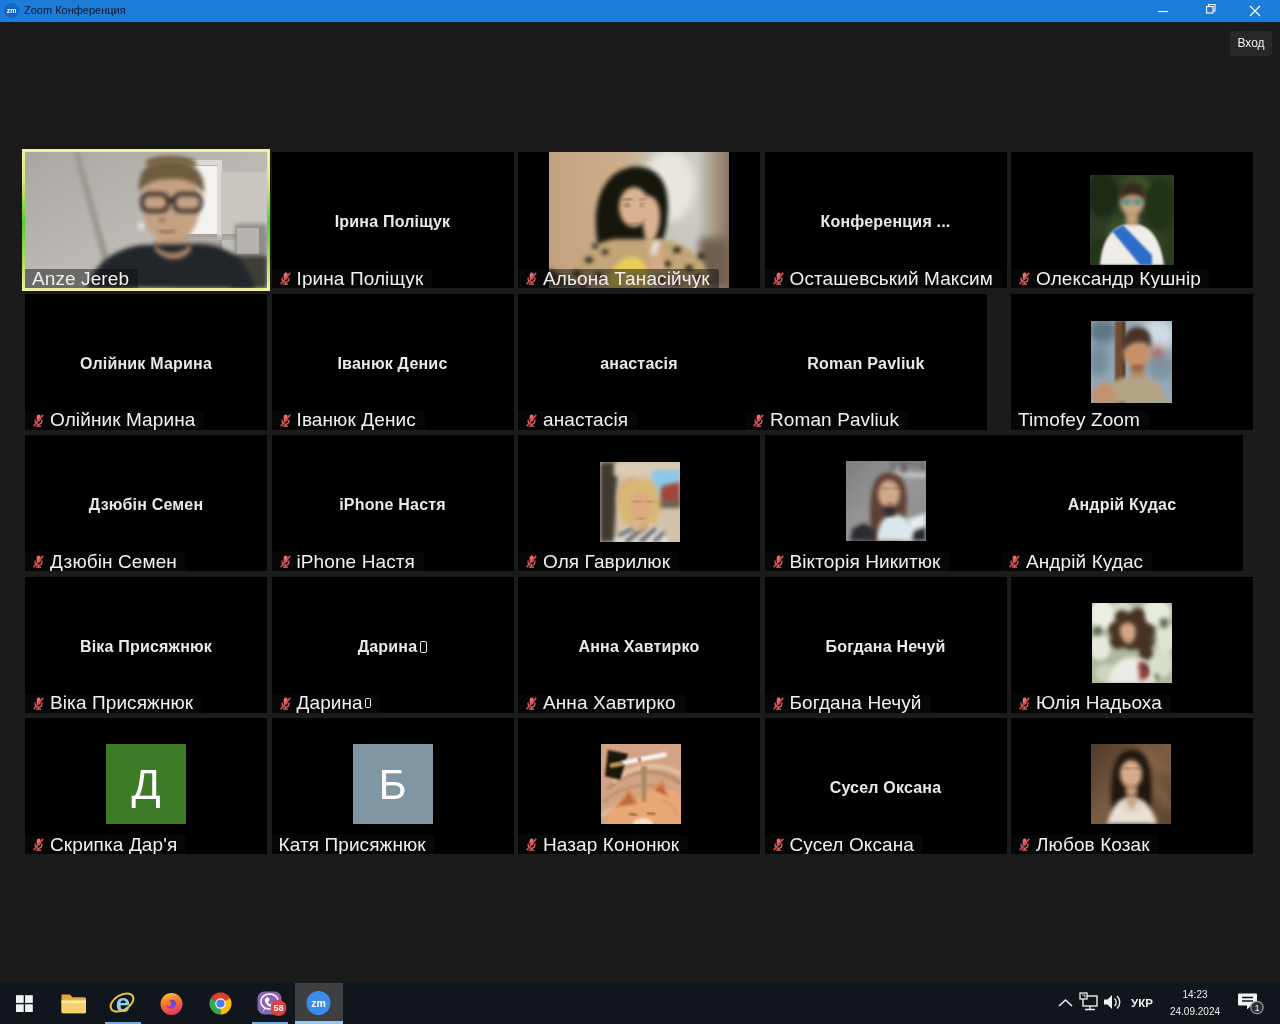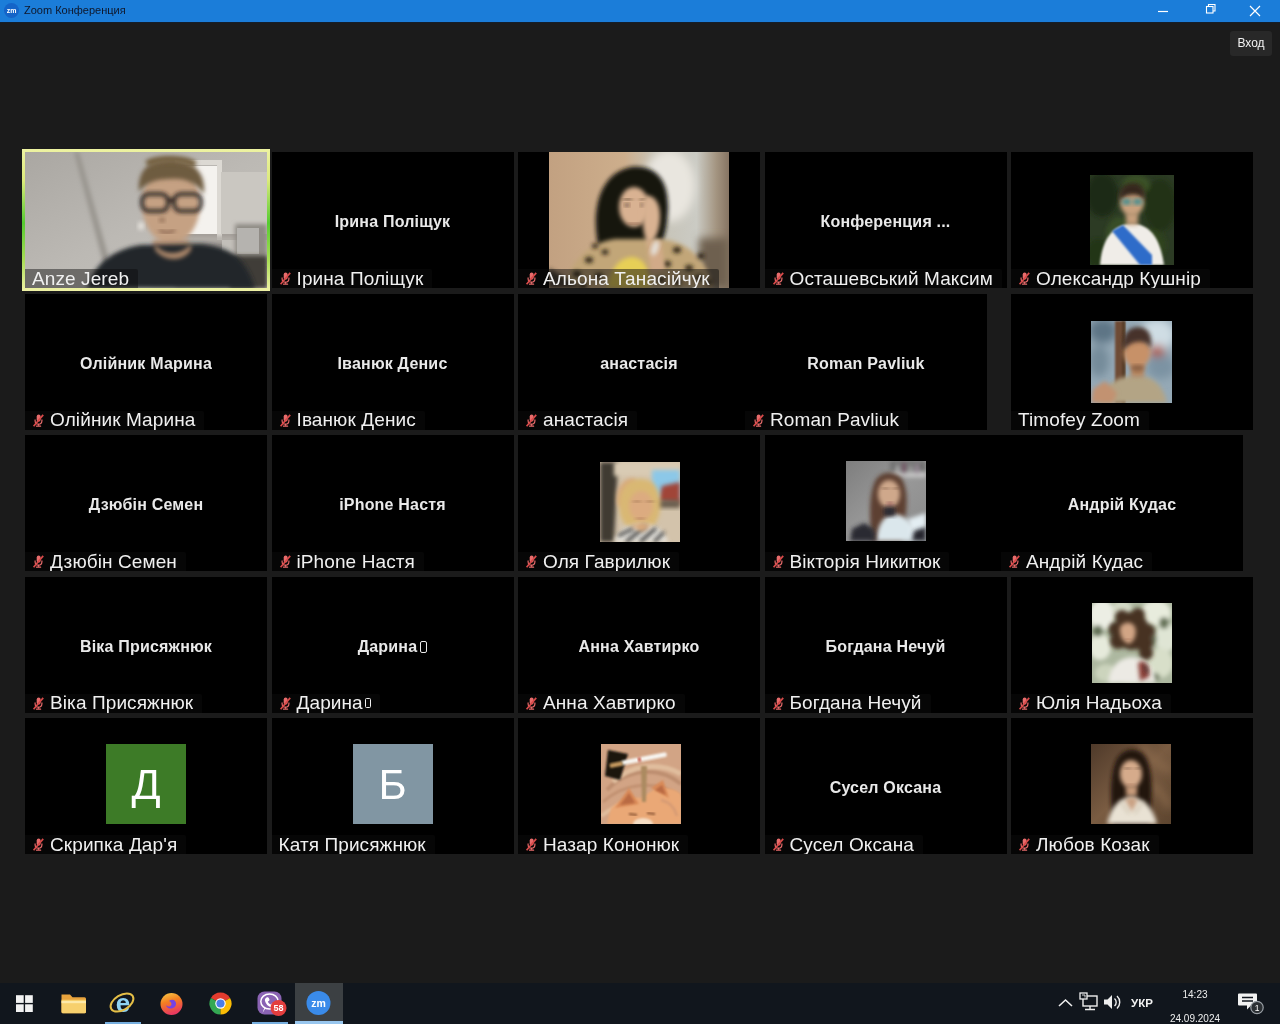--- a/index.html
+++ b/index.html
@@ -567,21 +567,21 @@
     <path d="M40,23 v3 M35,26.5 h10" stroke="#eee" stroke-width="1.4"></path>
     <rect x="30" y="10" width="7" height="6" fill="#11161d" stroke="#eee" stroke-width="1.3"></rect>
     <path d="M32,12 h3 v2.5" fill="none" stroke="#eee" stroke-width="0.9"></path>
     <polygon points="54,16.5 57.5,16.5 62,12 62,26 57.5,21.5 54,21.5" fill="#eee"></polygon>
     <path d="M64.5,15.5 a5,5 0 0 1 0,7.5" fill="none" stroke="#eee" stroke-width="1.4"></path>
     <path d="M67,13 a8.5,8.5 0 0 1 0,12.5" fill="none" stroke="#eee" stroke-width="1.4"></path>
     <text x="92" y="23.5" font-size="11.5" font-weight="bold" fill="#f2f2f2" text-anchor="middle">УКР</text>
   </svg>
   <div class="tray" style="left:1160px;width:70px;text-align:center;font-size:10px;line-height:1">
     <div style="margin-top:7px">14:23</div>
-    <div style="margin-top:14px">24.09.2024</div>
+    <div style="margin-top:7px">24.09.2024</div>
   </div>
   <svg class="tray" style="left:1232px;width:40px" viewBox="0 0 40 41" width="40" height="41">
     <path d="M7,10.5 h17 a1,1 0 0 1 1,1 v10 a1,1 0 0 1 -1,1 h-5 l-4,4 v-4 h-8 a1,1 0 0 1 -1,-1 v-10 a1,1 0 0 1 1,-1 Z" fill="#f2f2f2"></path>
     <path d="M10,14.5 h11 M10,18 h11" stroke="#11161d" stroke-width="1.4"></path>
     <circle cx="25" cy="24.5" r="6.2" fill="#2b2f33" stroke="#9aa0a6" stroke-width="1.2"></circle>
     <text x="25" y="27.8" font-size="8.5" fill="#fff" text-anchor="middle">1</text>
   </svg>
 </div>
 
 </body></html>

